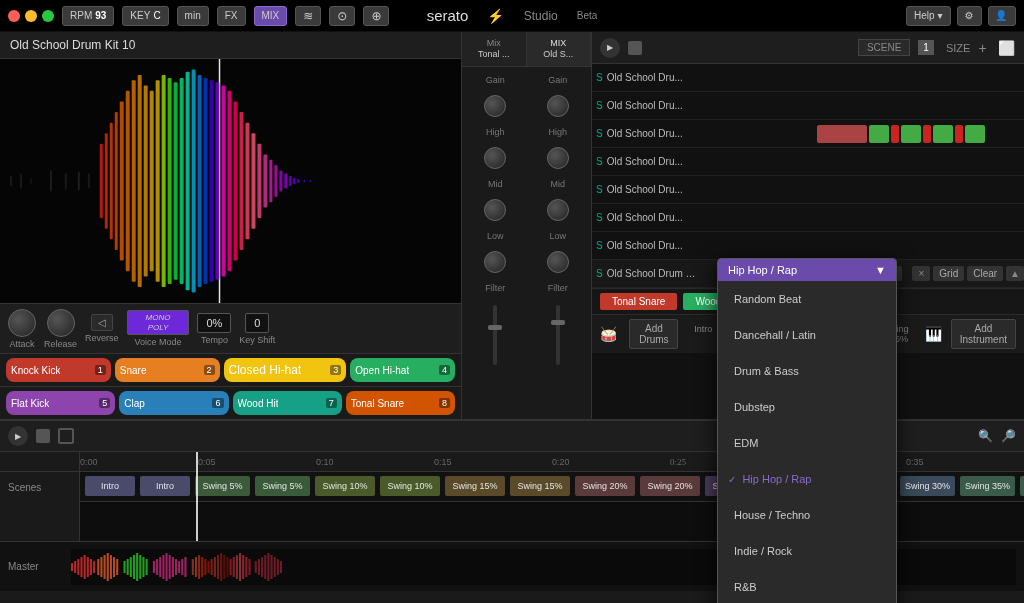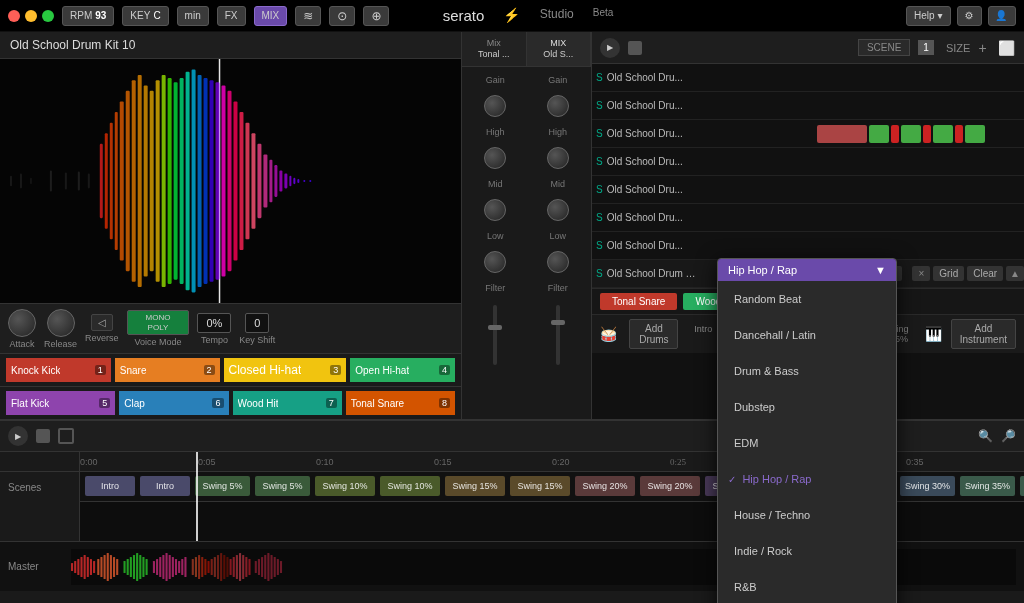--- a/index.html
+++ b/index.html
@@ -45,26 +45,25 @@
       gap: 3px;
     }
     .top-btn.active { background: #4a4a4a; }
     .top-btn.purple { background: #6a4aaa; border-color: #8a6acc; }
 
     .serato-logo {
       position: absolute;
       left: 50%;
       transform: translateX(-50%);
       display: flex;
-      align-items: flex-start;
+      align-items: center;
       gap: 19px;
       font-size: 14px;
       color: #ddd;
       font-weight: 300;
-      margin-left: 16px;
     }
     .serato-logo .bolt { color: #f80; }
     .serato-logo .studio { color: #888; font-size: 12px; }
     .serato-logo .beta { color: #888; font-size: 10px; }
 
     .top-right { margin-left: auto; display: flex; align-items: center; gap: 6px; }
 
     
     .waveform-panel {
       width: 462px;
@@ -100,27 +99,28 @@
     .knob-group { display: flex; flex-direction: column; align-items: center; gap: 2px; }
     .knob {
       width: 28px; height: 28px;
       border-radius: 50%;
       background: radial-gradient(circle at 35% 35%, #555, #222);
       border: 1px solid #666;
       position: relative;
     }
     .knob-label { font-size: 9px; color: #888; text-align: center; }
     .voice-mode-btn {
-      background: #15803d;
+      background: #6d28d9;
       border: 1px solid #555;
       color: #ccc;
       padding: 2px 18px;
       font-size: 9px;
       border-radius: 2px;
       text-align: center;
+      font-style: italic;
     }
     .tempo-display {
       background: #111;
       border: 1px solid #555;
       padding: 3px 8px;
       font-size: 11px;
       color: #ddd;
       border-radius: 2px;
     }
     .ctrl-btn {
@@ -137,21 +137,21 @@
     .pads-row {
       background: #1a1a1a;
       padding: 4px 6px;
       display: flex;
       gap: 4px;
       border-top: 1px solid #333;
     }
     .pad {
       flex: 1;
       height: 24px;
-      border-radius: 0;
+      border-radius: 8px;
       display: flex;
       align-items: center;
       padding: 0 5px;
       font-size: 10px;
       color: #fff;
       position: relative;
       justify-content: space-between;
       gap: 29px;
     }
     .pad-num {

